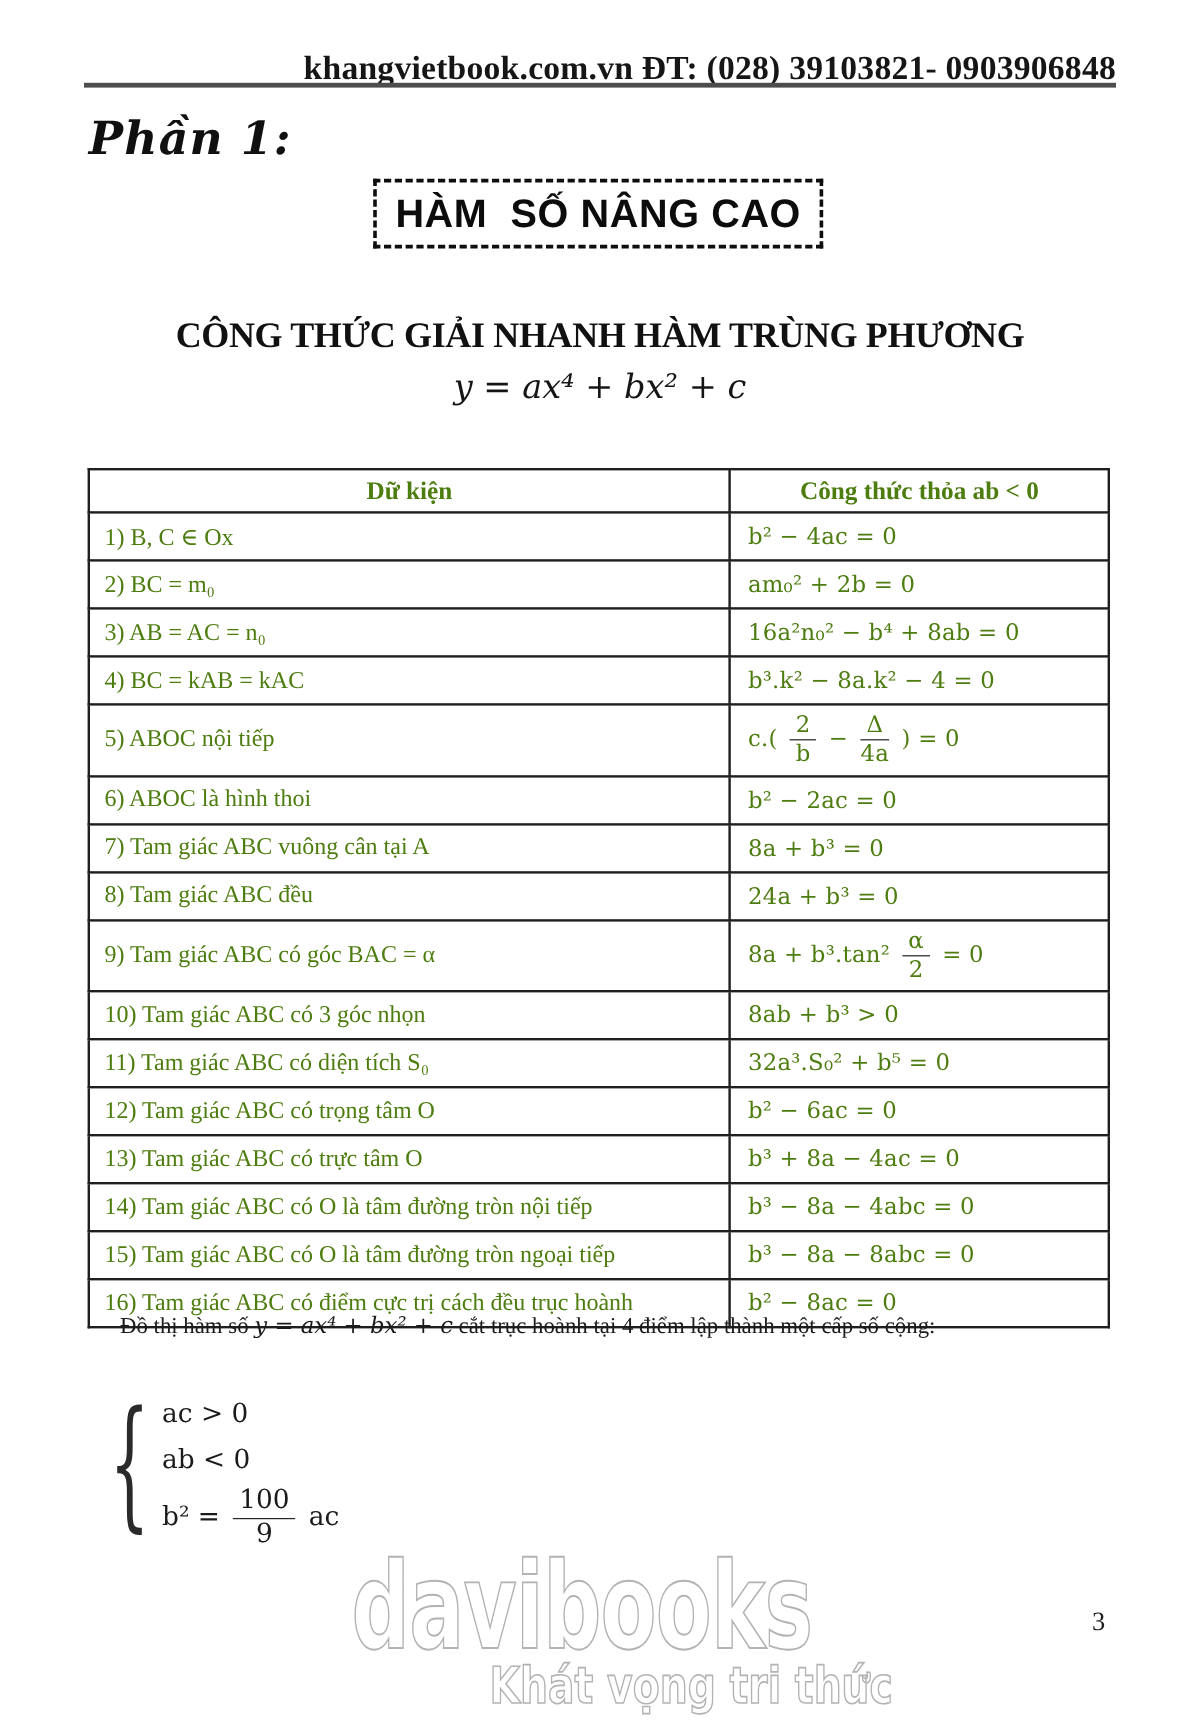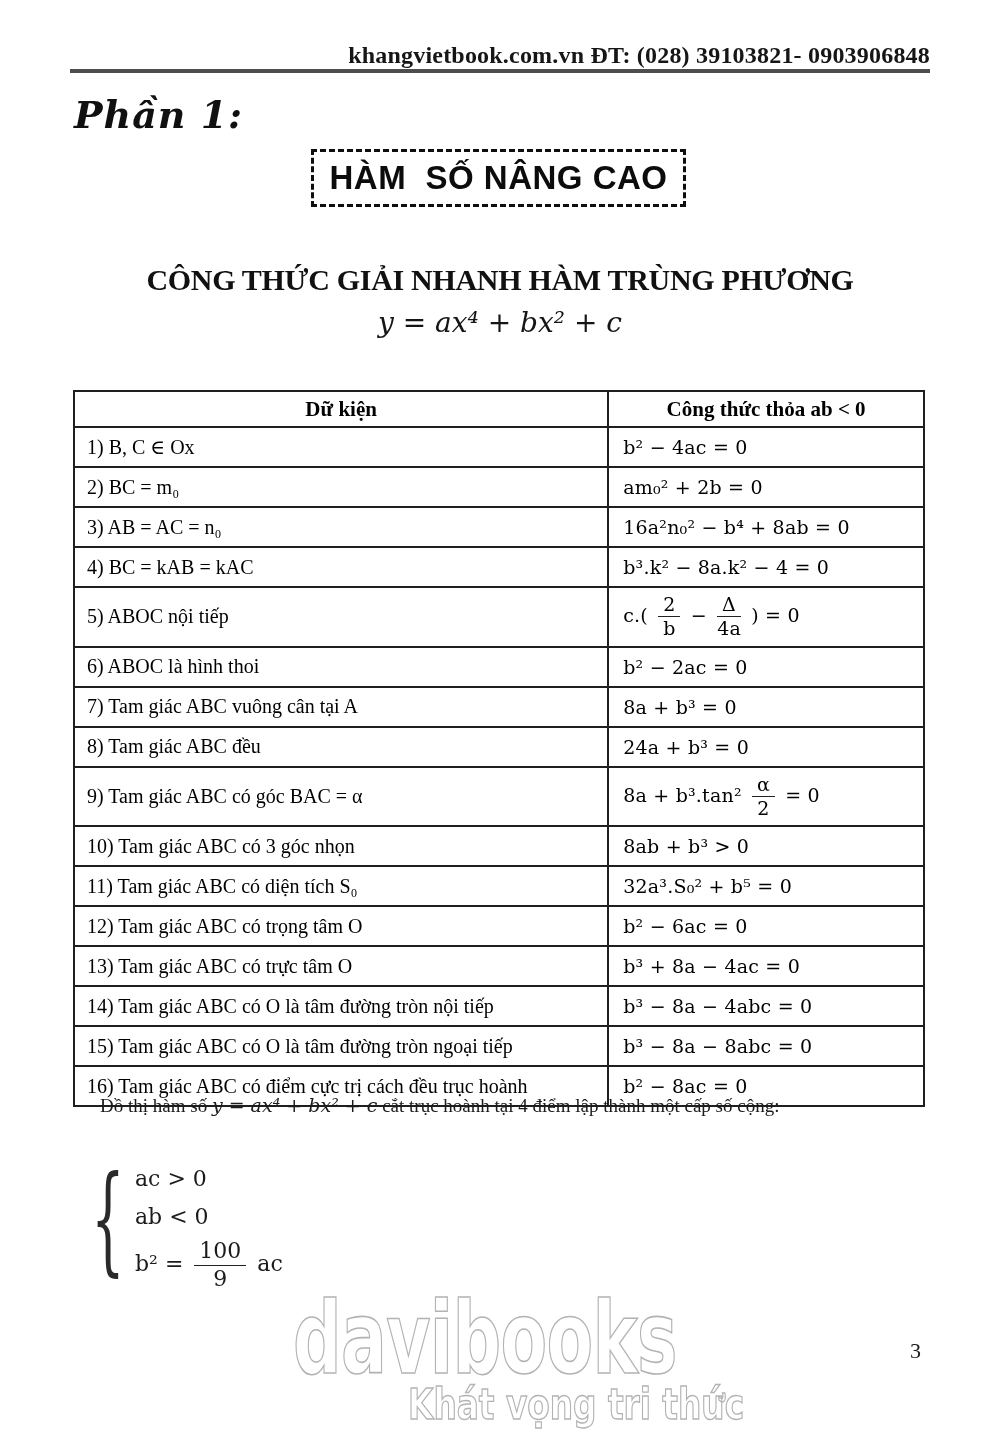--- a/index.html
+++ b/index.html
@@ -7,21 +7,21 @@
     position:relative;
     width:1000px;height:1433px;
     background:#ffffff;
     font-family:"Liberation Serif","DejaVu Serif",serif;
     color:#1b1b1b;
     overflow:hidden;
   }
   
   .header-text{
     position:absolute;top:42px;right:70px;
-    font-weight:bold;font-size:24px;letter-spacing:0.2px;
+    font-weight:bold;font-size:28px;letter-spacing:0.2px;
     color:#161616;
   }
   .header-rule{
     position:absolute;top:69px;left:70px;width:860px;height:4px;
     background:#4d4d4d;
   }
   
   .part-label{
     position:absolute;top:92px;left:74px;
     font-family:"DejaVu Serif",serif;
@@ -53,21 +53,21 @@
   }
   
   table.ftable{
     position:absolute;top:390px;left:73px;width:852px;
     border-collapse:collapse;
     font-size:20px;
   }
   table.ftable td,table.ftable th{
     border:2px solid #1f1f1f;
     vertical-align:middle;
-    color:#000000;
+    color:#4d7c0f;
   }
   table.ftable th{
     font-size:21px;font-weight:bold;text-align:center;
     padding:4px 6px;height:26px;
   }
   td.cond{width:545px;padding:6px 8px 6px 12px;height:26px;}
   td.form{
     width:307px;padding:6px 8px 6px 14px;
     font-family:"DejaVu Serif","Liberation Serif",serif;
     font-size:19px;letter-spacing:0.2px;

